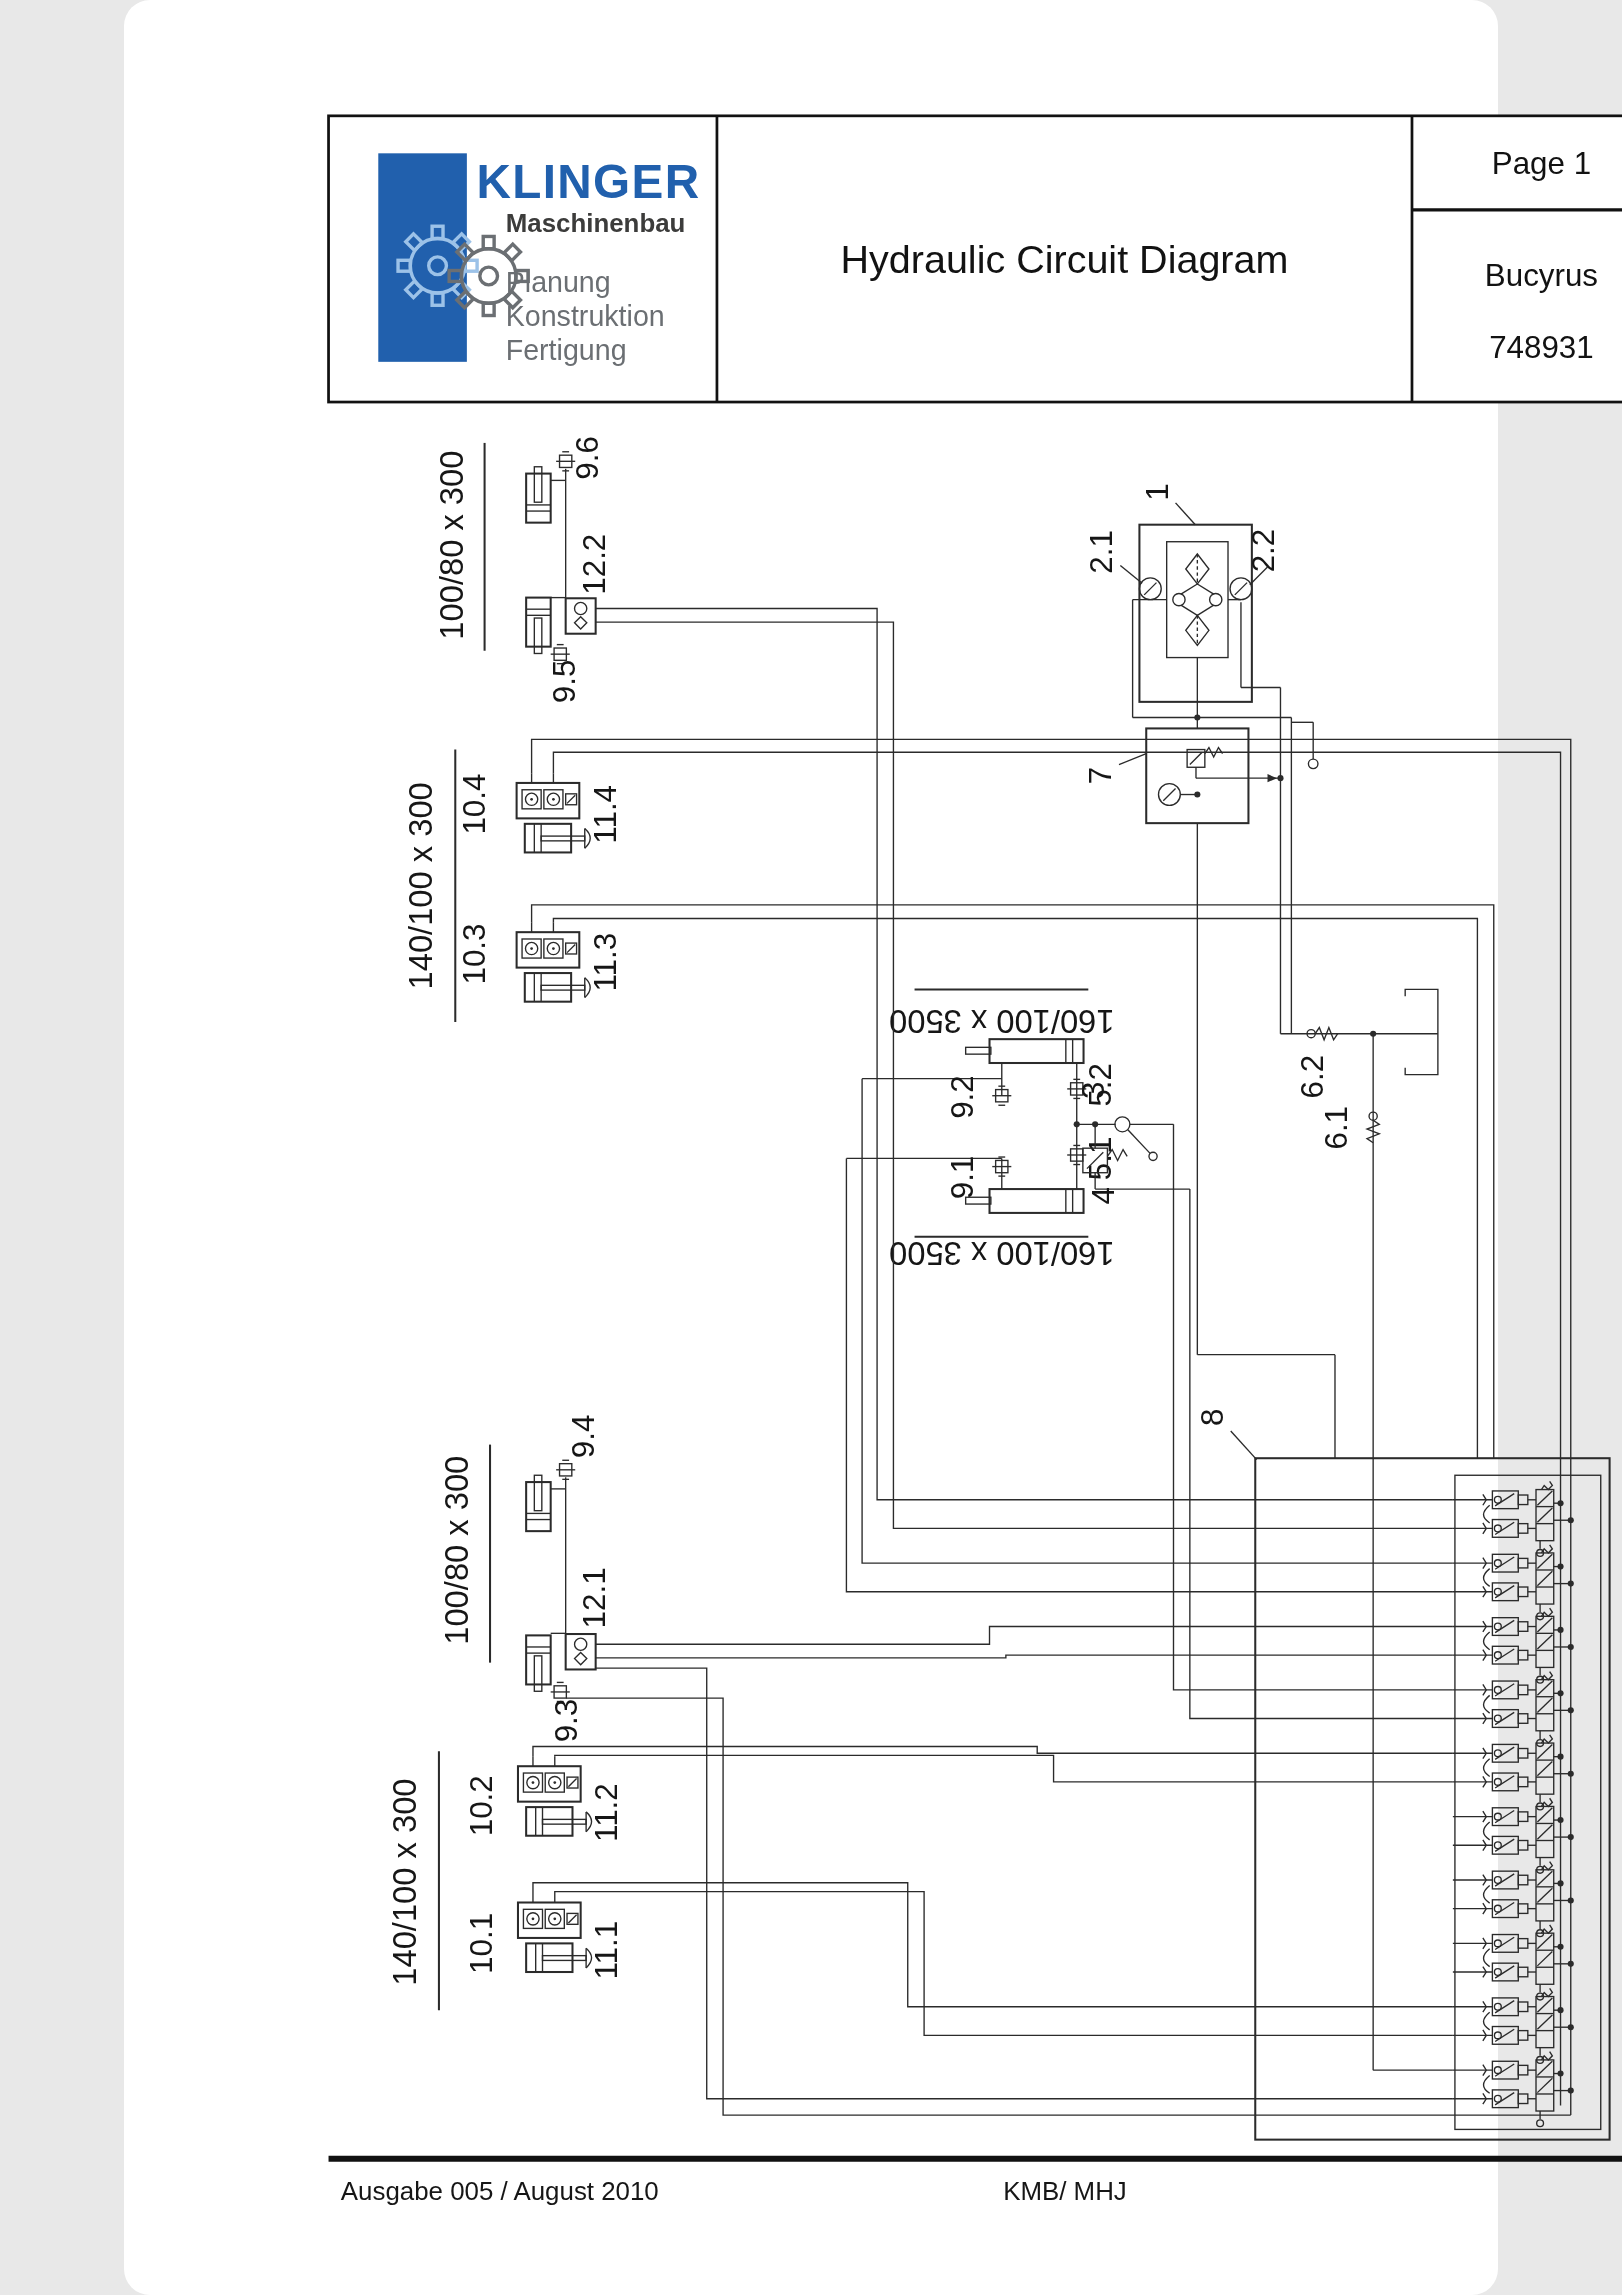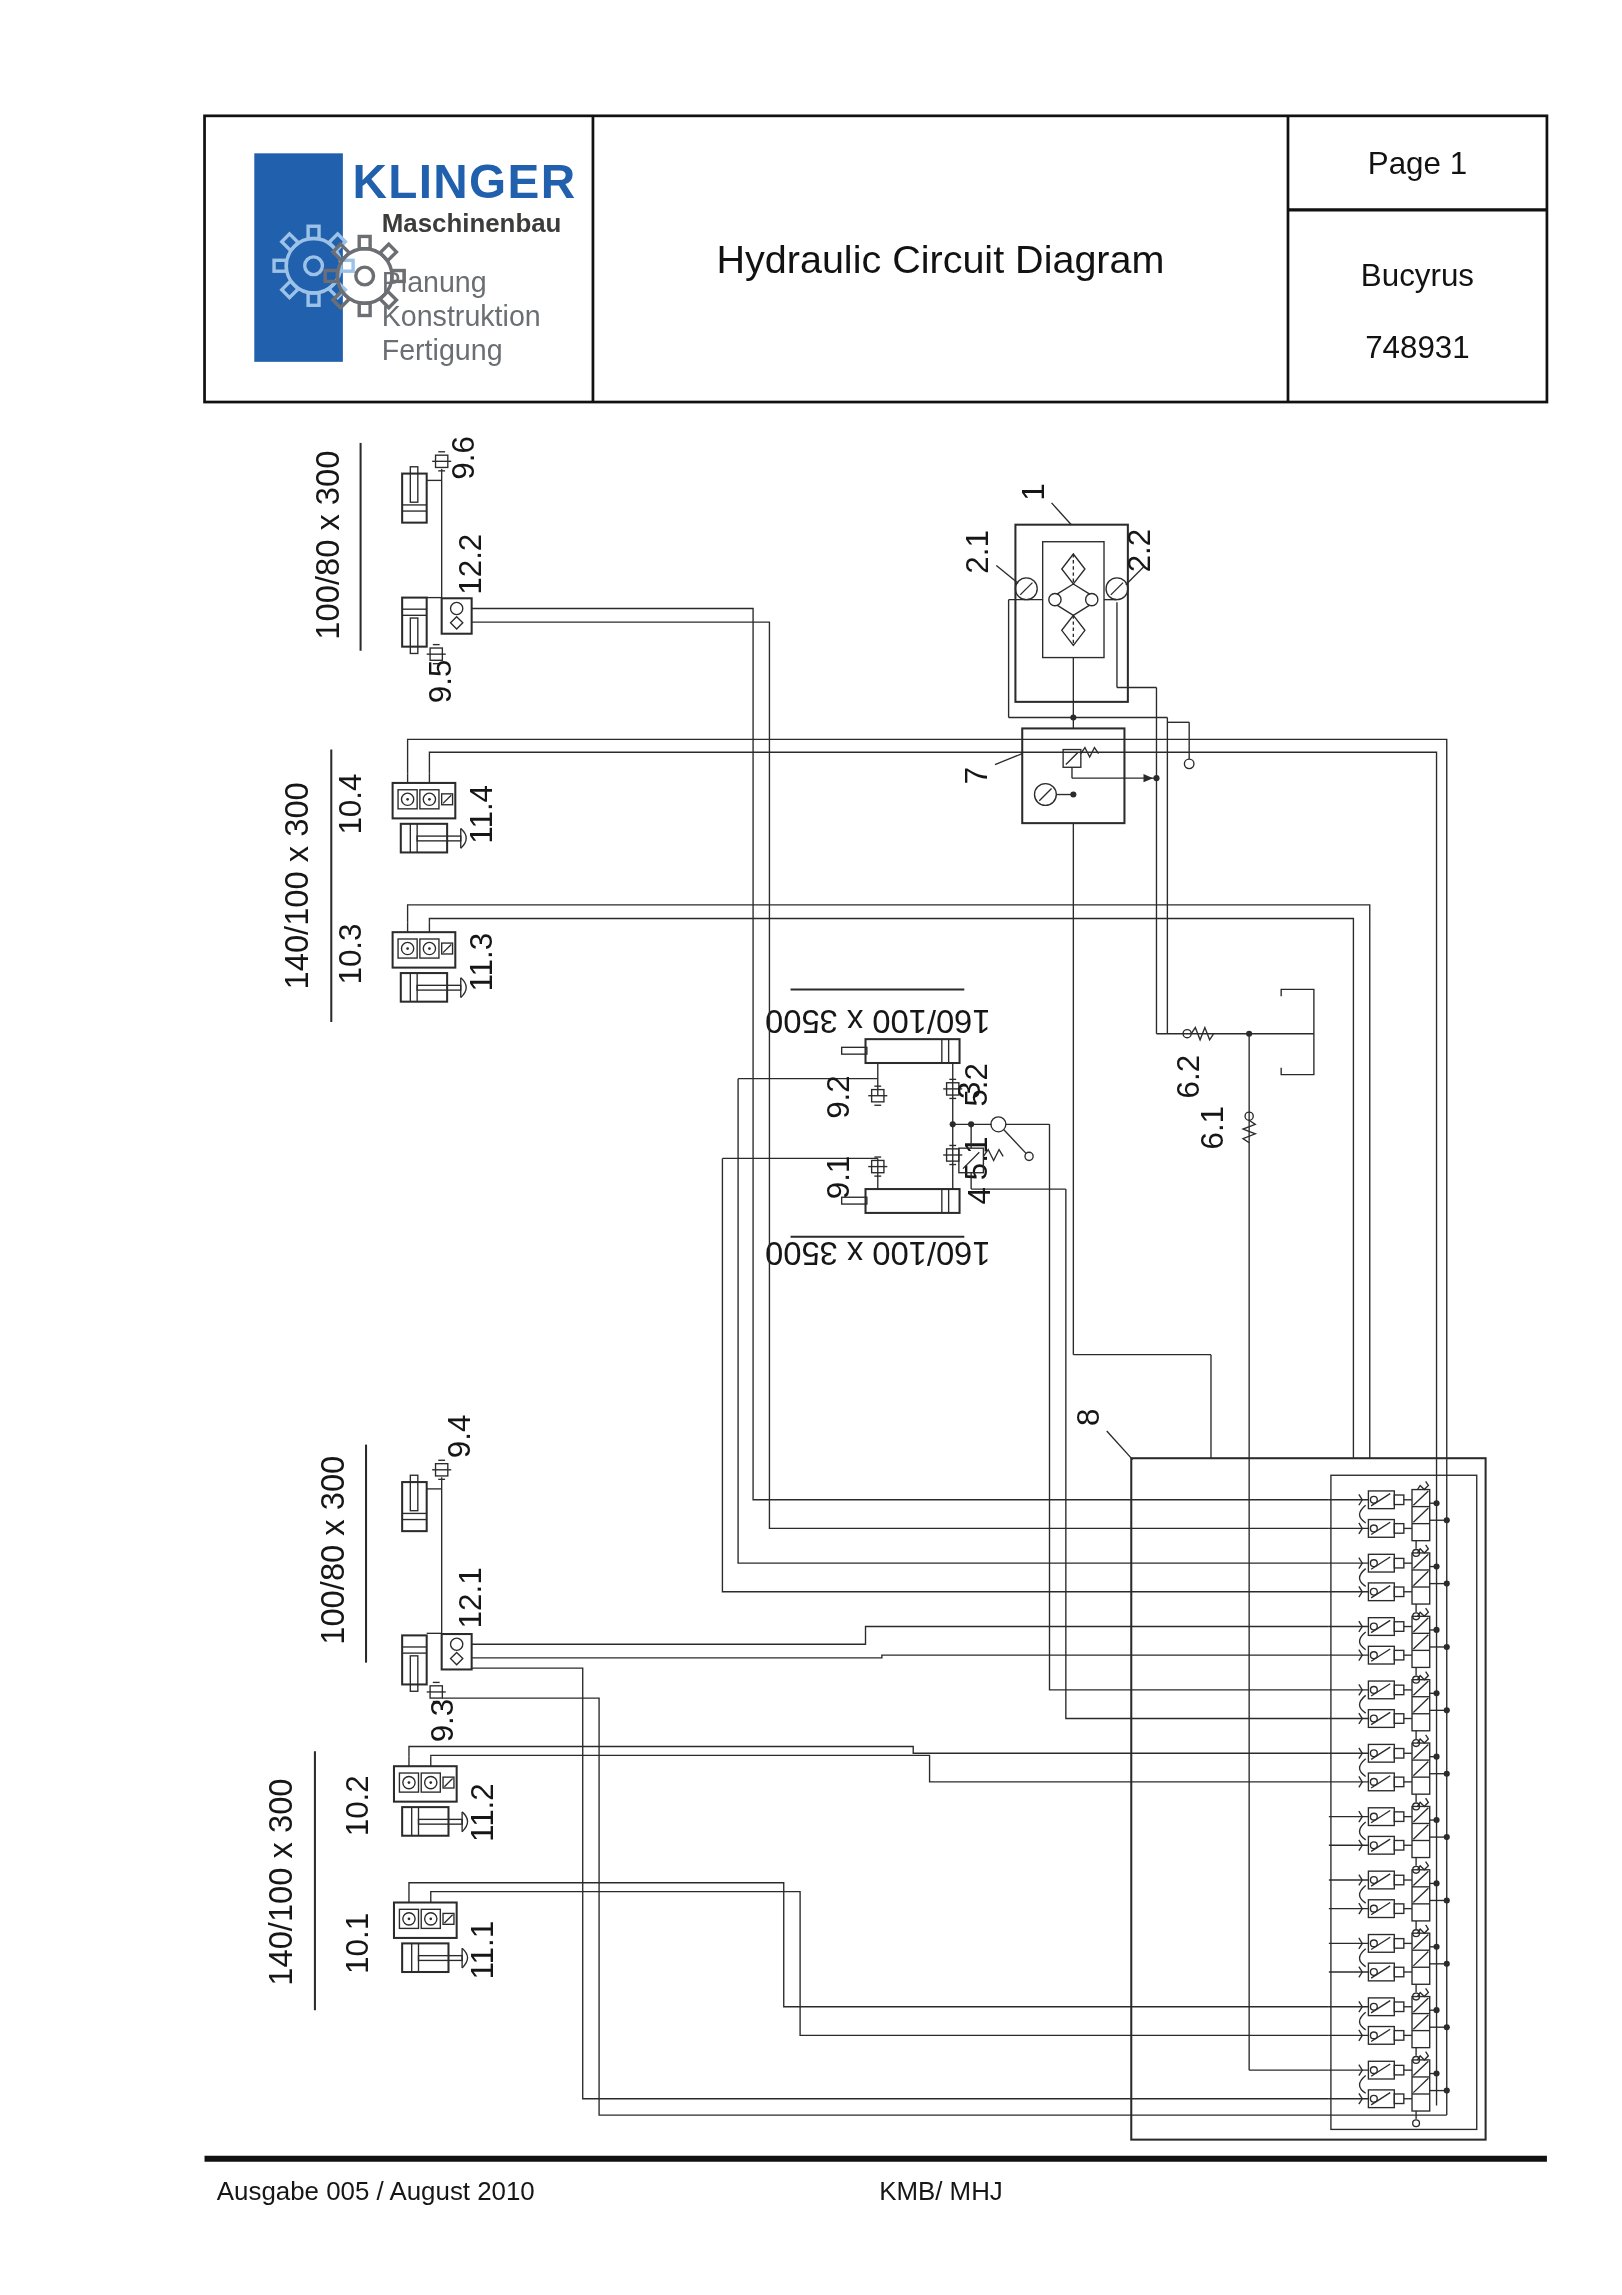--- a/index.html
+++ b/index.html
@@ -1,17 +1,17 @@
 <!DOCTYPE html>
 <html style="font-size:11px"><head>
 <meta charset="utf-8">
 <style>
   html,body{margin:0;padding:0;background:#e8e8e8;}
-  .page{position:relative;width:1622px;height:2295px;background:#ffffff;margin:0 auto;
-        font-family:"Liberation Sans", sans-serif;}
+  .page{position:relative;width:1374px;height:2295px;background:#ffffff;margin:0 auto;
+        font-family:"Liberation Sans", sans-serif;border-radius:26px;}
   svg{display:block;width:1622px;height:2295px;}
   .ln{stroke:#2b2b2b;stroke-width:3;fill:none;}
   .lnt{stroke:#2b2b2b;stroke-width:2;fill:none;}
   .lnk{stroke:#111;stroke-width:5;fill:none;}
   .dot{fill:#2b2b2b;stroke:none;}
   .dlabel{font-family:"Liberation Sans",sans-serif;font-size:46px;fill:#161616;}
   .dim{font-family:"Liberation Sans",sans-serif;font-size:48px;fill:#161616;}
   .hbig{font-family:"Liberation Sans",sans-serif;font-size:58px;fill:#121212;}
   .hmid{font-family:"Liberation Sans",sans-serif;font-size:46px;fill:#121212;}
   .brand{font-family:"Liberation Sans",sans-serif;font-size:70px;font-weight:bold;letter-spacing:2px;}

